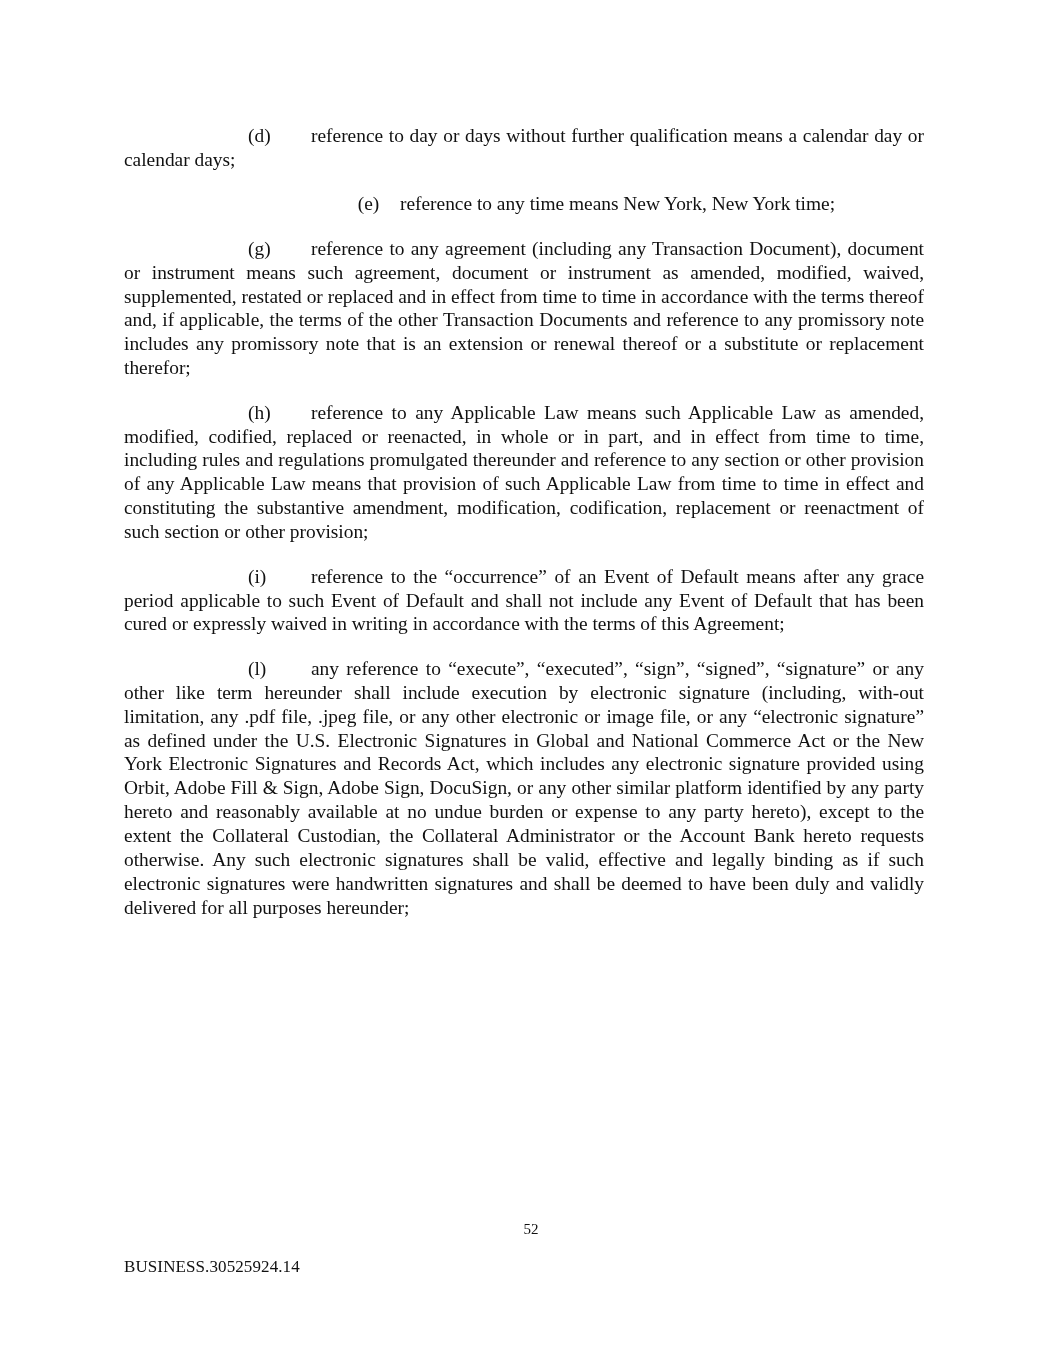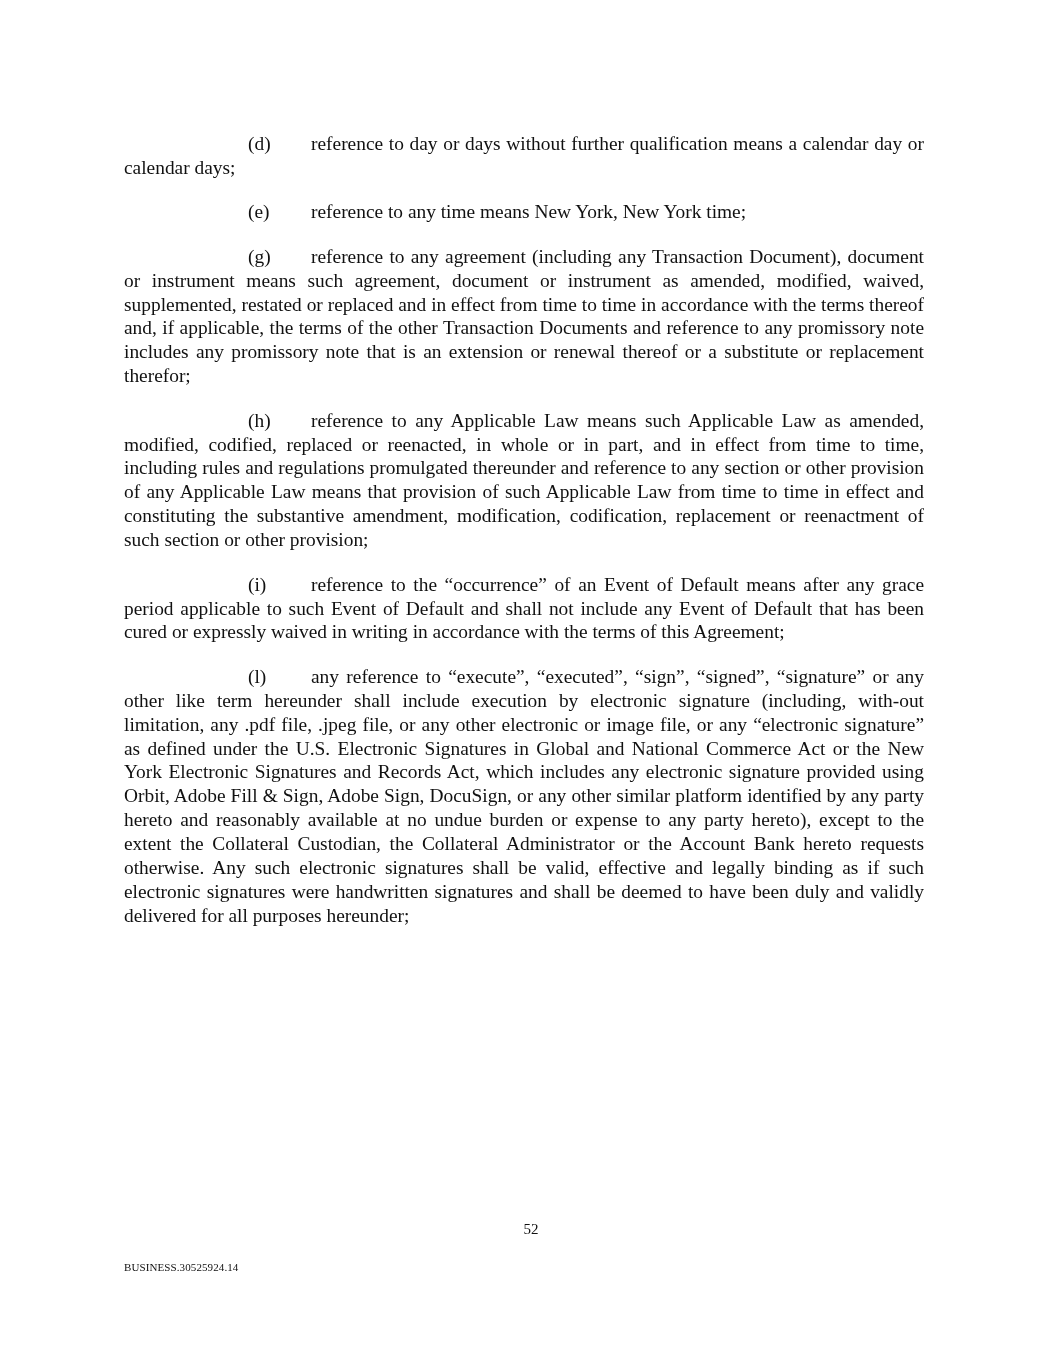--- a/index.html
+++ b/index.html
@@ -13,51 +13,50 @@
       position: relative;
       overflow: hidden;
       color: #111111;
       font-family: "Liberation Serif", "DejaVu Serif", serif;
     }
     .page {
       position: absolute;
       left: 124px;
       top: 124px;
       width: 800px;
-      margin-top: 8px;
     }
     .para {
       font-size: 19.4px;
       line-height: 23.9px;
       text-align: justify;
       margin: 0 0 20.5px 0;
       text-indent: 124px;
     }
     .para .label {
       display: inline-block;
       width: 63px;
       text-indent: 0;
     }
     .para.short {
-      text-align: left;
+      text-align: center;
     }
     .page-number {
       position: absolute;
       top: 1219px;
       left: 0;
       width: 1062px;
       text-align: center;
       font-size: 15px;
       line-height: 20px;
     }
     .doc-id {
       position: absolute;
       left: 124px;
       top: 1259px;
-      font-size: 11px;
+      font-size: 17px;
       line-height: 16px;
       letter-spacing: 0.1px;
     }
   </style>
 </head>
 <body>
 
 <div class="page">
   <p class="para"><span class="label">(d)</span><span>reference to day or days without further qualification means a calendar day or calendar days;</span></p>
 

